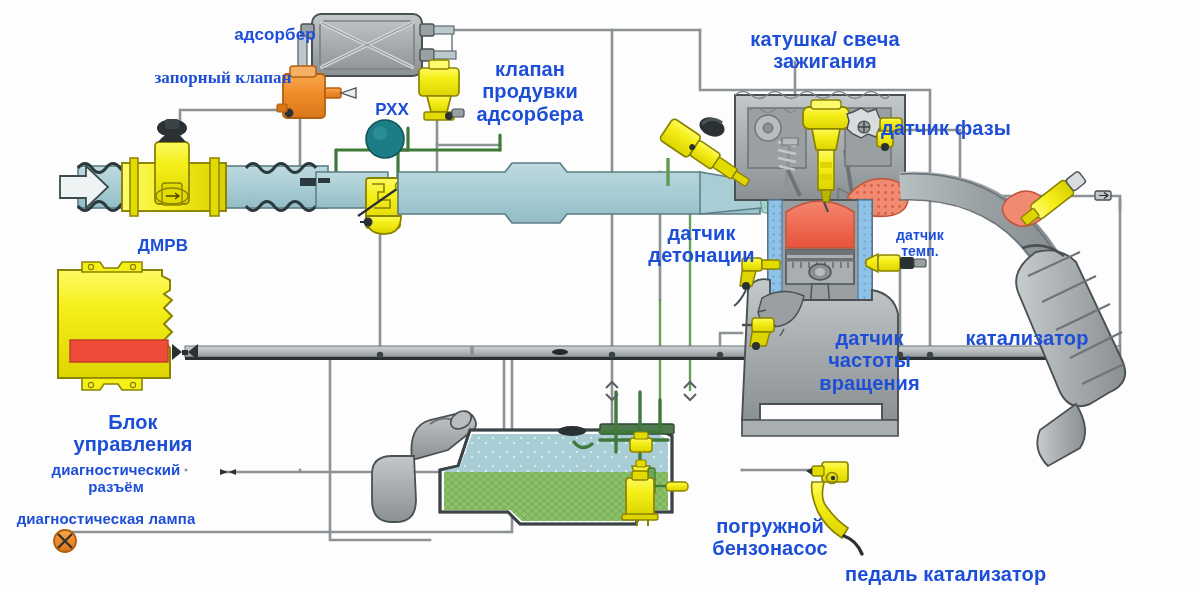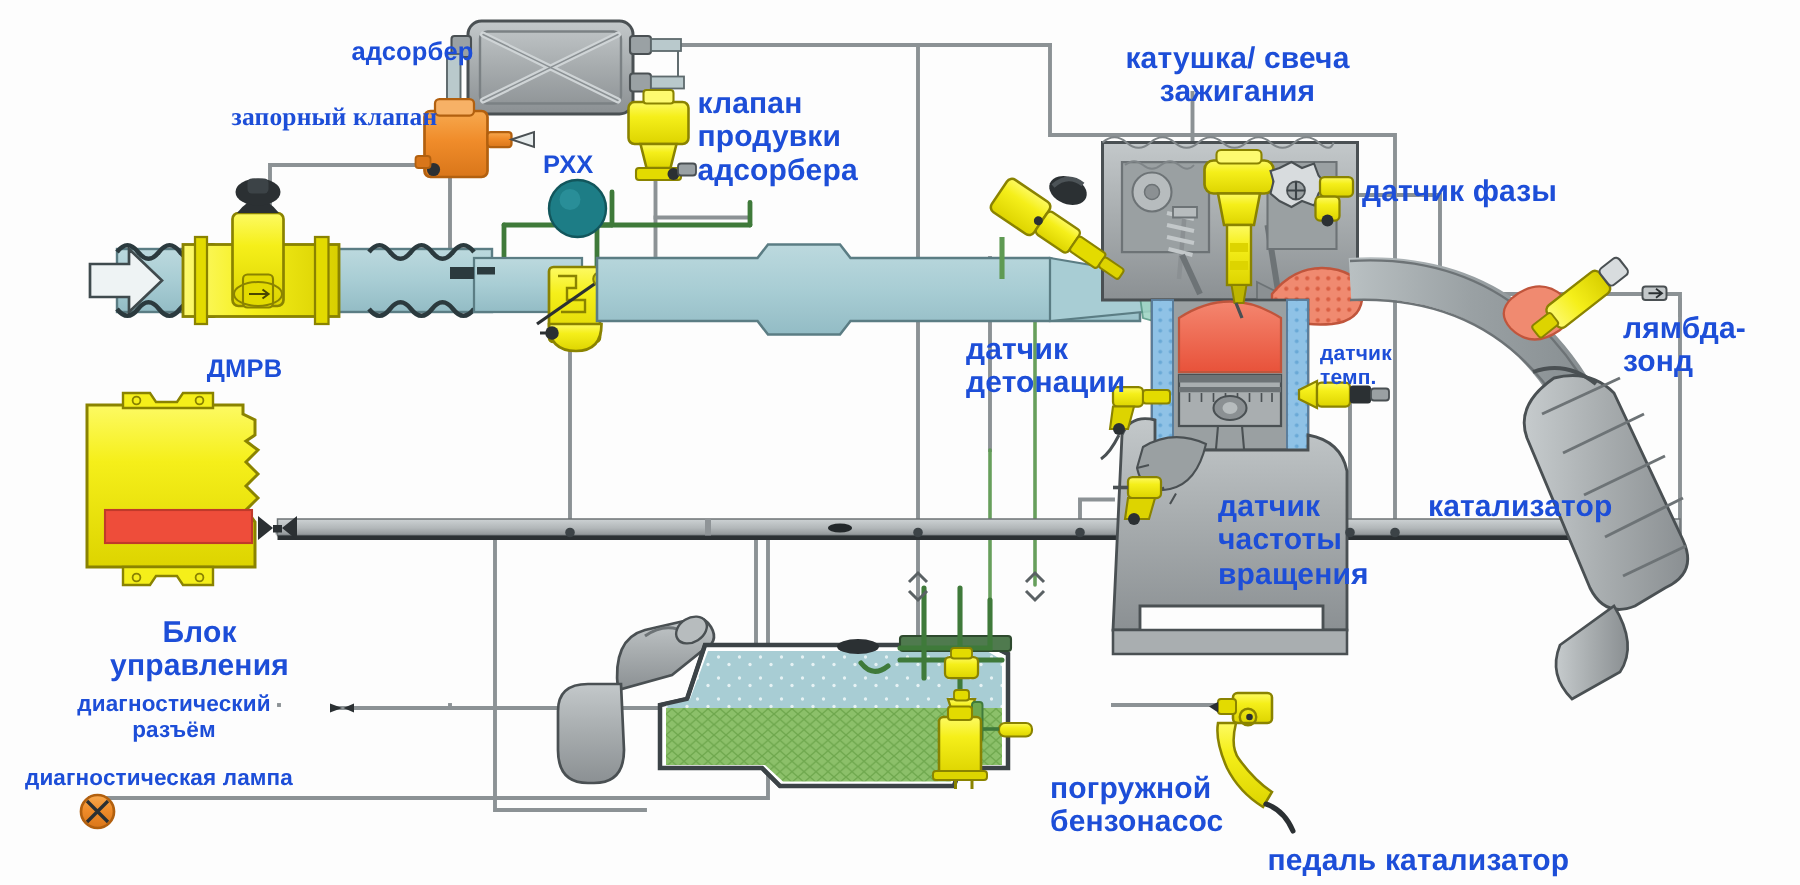--- a/index.html
+++ b/index.html
@@ -21,21 +21,21 @@
   .lbl{
     position:absolute;
     color:#1d4ed8;
     font-weight:bold;
     line-height:1.12;
     white-space:pre;
     letter-spacing:.1px;
     pointer-events:none;
   }
   .lbl.c{text-align:center;}
-  .lbl.l{text-align:left;}
+  .lbl.l{text-align:center;}
   .s17{font-size:17px;}
   .s16{font-size:20px;}
   .s15{font-size:15px;}
   .s14{font-size:14px;}
 </style>
 </head>
 <body>
 
 <div id="stage">
 
@@ -531,33 +531,31 @@
   <div class="lbl l s16" style="left:465px;top:58px;width:130px;">клапан
 продувки
 адсорбера</div>
 
   <div class="lbl l s17" style="left:362px;top:100px;width:60px;">РХХ</div>
 
 
   <div class="lbl c s16" style="left:735px;top:28px;width:180px;">катушка/ свеча
 зажигания</div>
 
-  <div class="lbl l s16" style="left:908px;top:117px;width:140px;">датчик фазы</div>
+  <div class="lbl l s16" style="left:876px;top:117px;width:140px;">датчик фазы</div>
 
   <div class="lbl c s17" style="left:108px;top:236px;width:110px;">ДМРВ</div>
 
 
   <div class="lbl l s16" style="left:644px;top:222px;width:115px;">датчик
 детонации</div>
 
   <div class="lbl l s14" style="left:880px;top:228px;width:80px;">датчик
 темп.</div>
 
-  <div class="lbl l s16" style="left:1082px;top:208px;width:100px;">лямбда-
-зонд</div>
 
   <div class="lbl l s16" style="left:952px;top:327px;width:150px;">катализатор</div>
 
   <div class="lbl l s16" style="left:812px;top:327px;width:115px;">датчик
 частоты
 вращения</div>
 
   <div class="lbl c s15" style="left:16px;top:462px;width:200px;">диагностический
 разъём</div>
 

